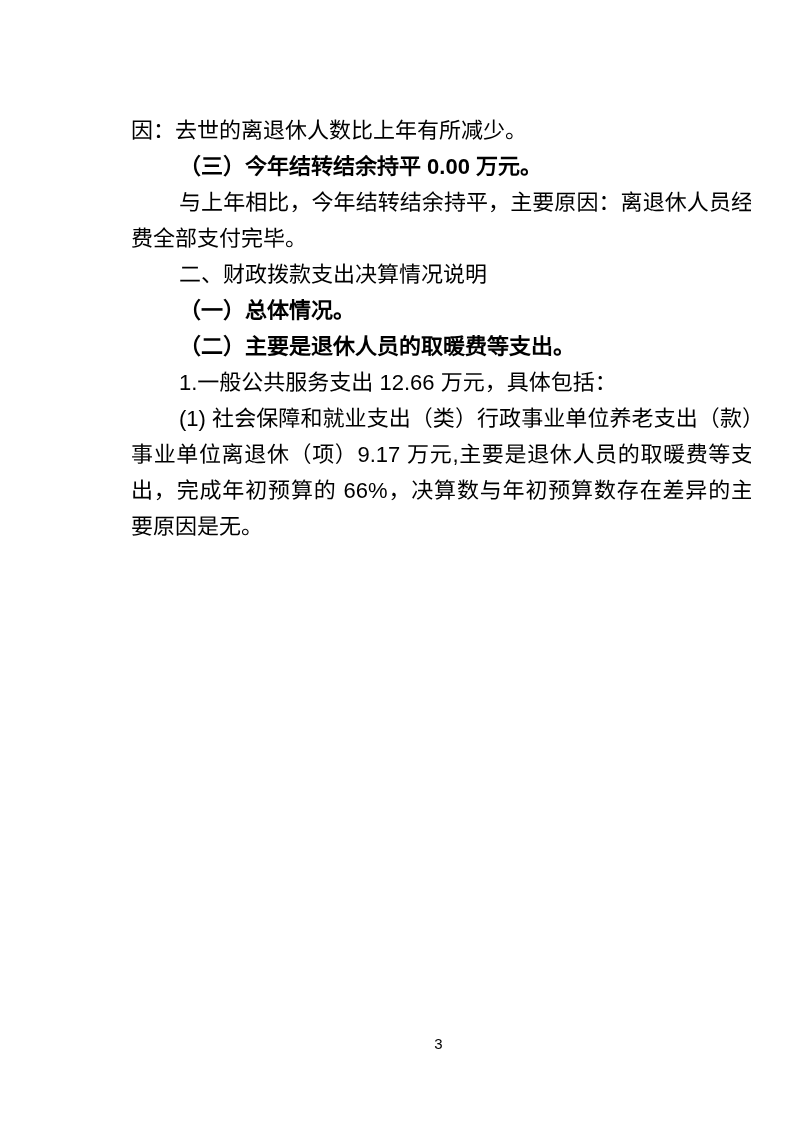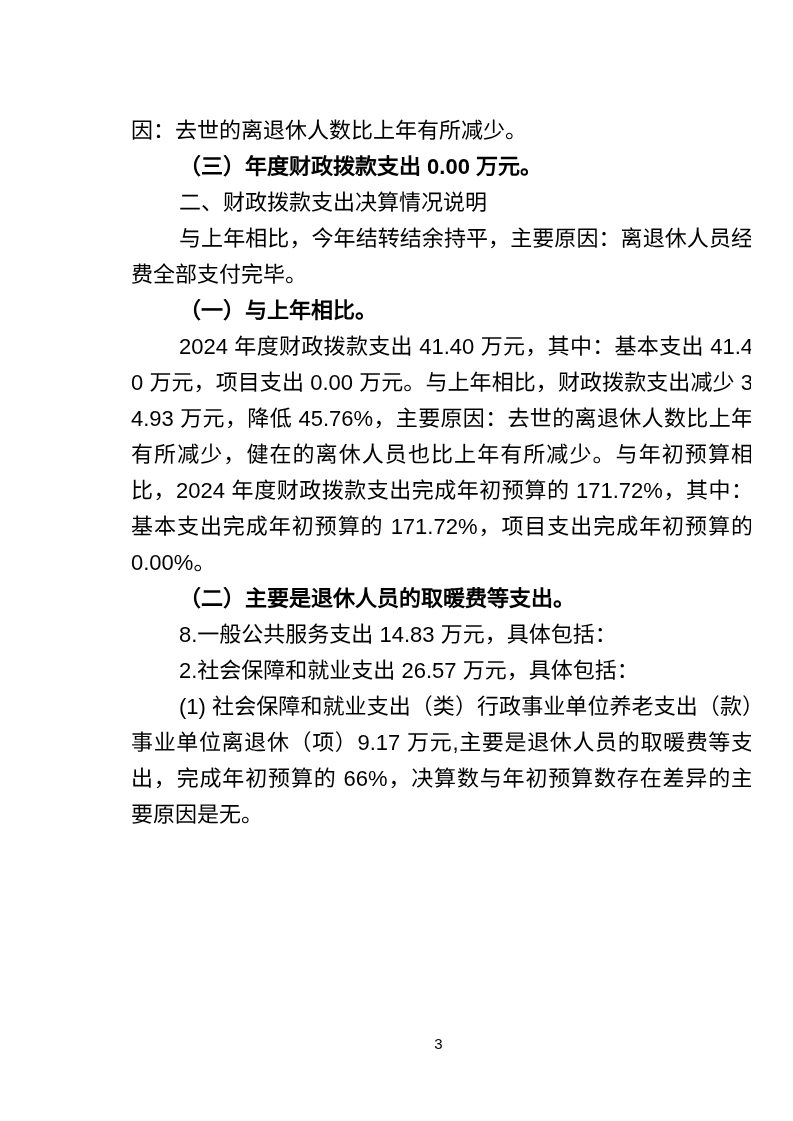--- a/index.html
+++ b/index.html
@@ -48,26 +48,24 @@
     color: #000000;
   }
 </style>
 </head>
 <body>
 
 <div class="page">
   <div class="doc-body">
 
   <p class="para">因：去世的离退休人数比上年有所减少。</p>
-      <p class="para bold indent">（三）年度财政拨款支出 0.00 万元。</p>
+      <p class="para bold indent">（三）今年结转结余持平 0.00 万元。</p>
+      <p class="para indent">与上年相比，今年结转结余持平，主要原因：离退休人员经费全部支付完毕。</p>
       <p class="para indent">二、财政拨款支出决算情况说明</p>
-      <p class="para indent">与上年相比，今年结转结余持平，主要原因：离退休人员经费全部支付完毕。</p>
-      <p class="para bold indent">（一）与上年相比。</p>
-      <p class="para indent">2024 年度财政拨款支出 41.40 万元，其中：基本支出 41.40 万元，项目支出 0.00 万元。与上年相比，财政拨款支出减少 34.93 万元，降低 45.76%，主要原因：去世的离退休人数比上年有所减少，健在的离休人员也比上年有所减少。与年初预算相比，2024 年度财政拨款支出完成年初预算的 171.72%，其中：基本支出完成年初预算的 171.72%，项目支出完成年初预算的 0.00%。</p>
+      <p class="para bold indent">（一）总体情况。</p>
       <p class="para bold indent">（二）主要是退休人员的取暖费等支出。</p>
-      <p class="para indent">8.一般公共服务支出 14.83 万元，具体包括：</p>
-      <p class="para indent">2.社会保障和就业支出 26.57 万元，具体包括：</p>
+      <p class="para indent">1.一般公共服务支出 12.66 万元，具体包括：</p>
       <p class="para indent">(1) 社会保障和就业支出（类）行政事业单位养老支出（款）事业单位离退休（项）9.17 万元,主要是退休人员的取暖费等支出，完成年初预算的 66%，决算数与年初预算数存在差异的主要原因是无。</p>
     </div>
   <div class="page-footer">
     <span>3</span>
   </div>
 </div>
 
 </body></html>

